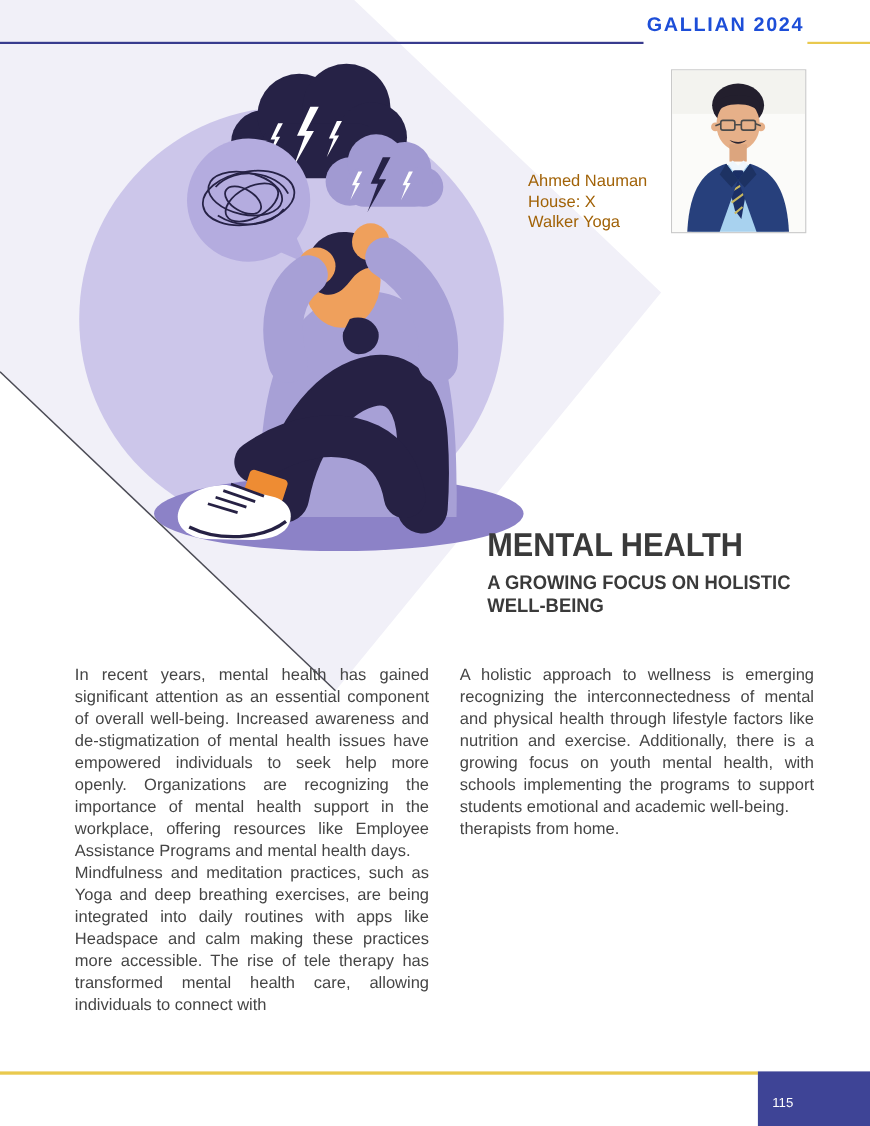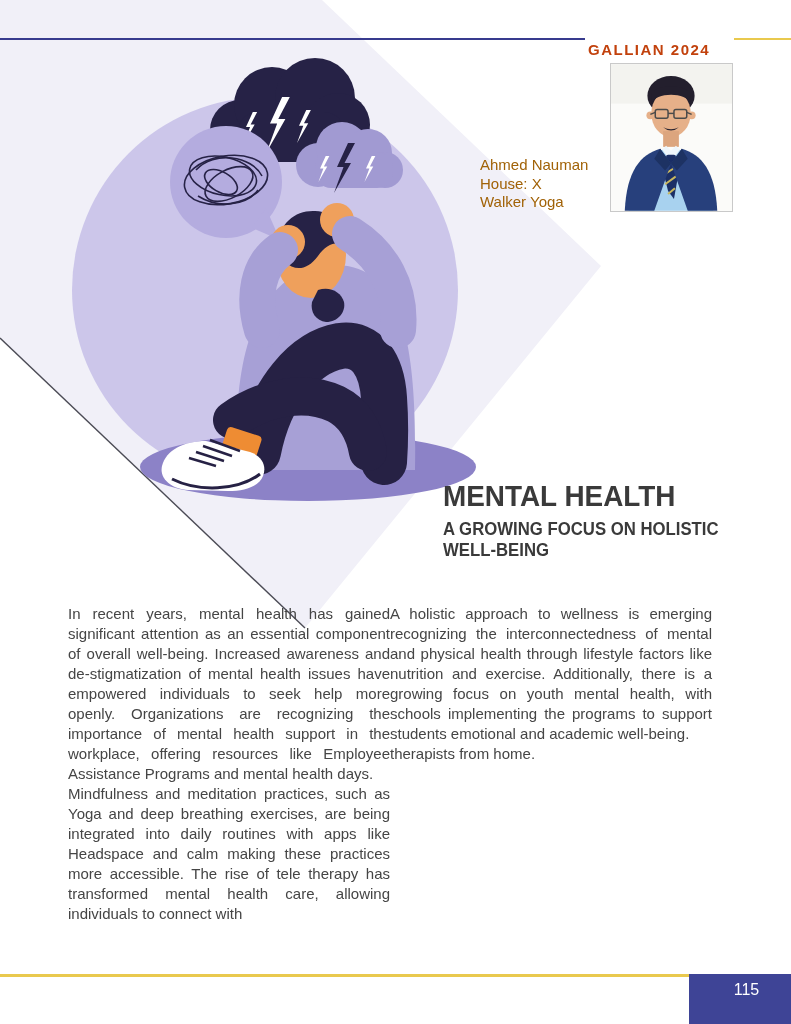--- a/index.html
+++ b/index.html
@@ -6,22 +6,22 @@
   .page{
     position:relative;width:791px;height:1024px;margin:0 auto;
     background:#ffffff;font-family:"Liberation Sans",sans-serif;
     overflow:hidden;
   }
   
   .rule{position:absolute;height:2px;}
   .rule-left{top:38px;left:0;width:585px;background:var(--accent-blue,#383b8e);}
   .rule-right{top:38px;left:734px;width:57px;background:var(--accent-gold,#e9c94e);}
   .magazine-title{
-    position:absolute;top:41px;left:588px;font-size:15px;font-weight:bold;
-    letter-spacing:1.5px;color:#c2410c;white-space:nowrap;
+    position:absolute;top:12px;left:588px;font-size:18px;font-weight:bold;
+    letter-spacing:1.5px;color:#1d4ed8;white-space:nowrap;
   }
   
   .illus{position:absolute;top:0;left:0;z-index:0;}
   
   .photo{
     position:absolute;top:63px;left:610px;width:123px;height:149px;
     border:1px solid #c9c9c9;background:#fafafa;box-sizing:border-box;
   }
   .student-info{
     position:absolute;top:156px;left:480px;font-size:15px;line-height:18.5px;color:#a16207;
@@ -31,30 +31,30 @@
   .article-title{
     margin:0;font-size:30px;font-weight:bold;color:#3a3a3a;
     transform:scaleX(.93);transform-origin:left;white-space:nowrap;letter-spacing:0;
   }
   .article-subtitle{
     margin:6px 0 0 0;font-size:18px;font-weight:bold;color:#3a3a3a;line-height:21px;
     transform:scaleX(.93);transform-origin:left;width:300px;
   }
   
   .columns{
-    position:absolute;top:604px;left:68px;width:672px;display:flex;
+    position:absolute;top:604px;left:68px;width:672px;display:flex;gap:28px;
   }
   .col{width:322px;font-size:15px;line-height:20px;color:#454545;text-align:justify;}
   .col p{margin:0;}
   
   .footer-rule{position:absolute;top:974px;left:0;width:689px;height:2.5px;background:var(--accent-gold,#e9c94e);}
   .page-number-badge{
     position:absolute;top:974px;left:689px;width:102px;height:50px;
-    background:var(--footer-badge,#3e4496);color:#ffffff;font-size:16px;
-    box-sizing:border-box;padding:7px 0 0 13px;text-align:center;
+    background:var(--footer-badge,#3e4496);color:#ffffff;font-size:12px;
+    box-sizing:border-box;padding:21px 0 0 13px;
   }
 </style>
 </head>
 <body>
 
 <div class="page">
 
   <svg class="illus" width="791" height="650" viewBox="0 0 791 650">
 
     <polygon points="0,0 322,0 601,266 305,628 0,338" fill="#f1f0f8"></polygon>

